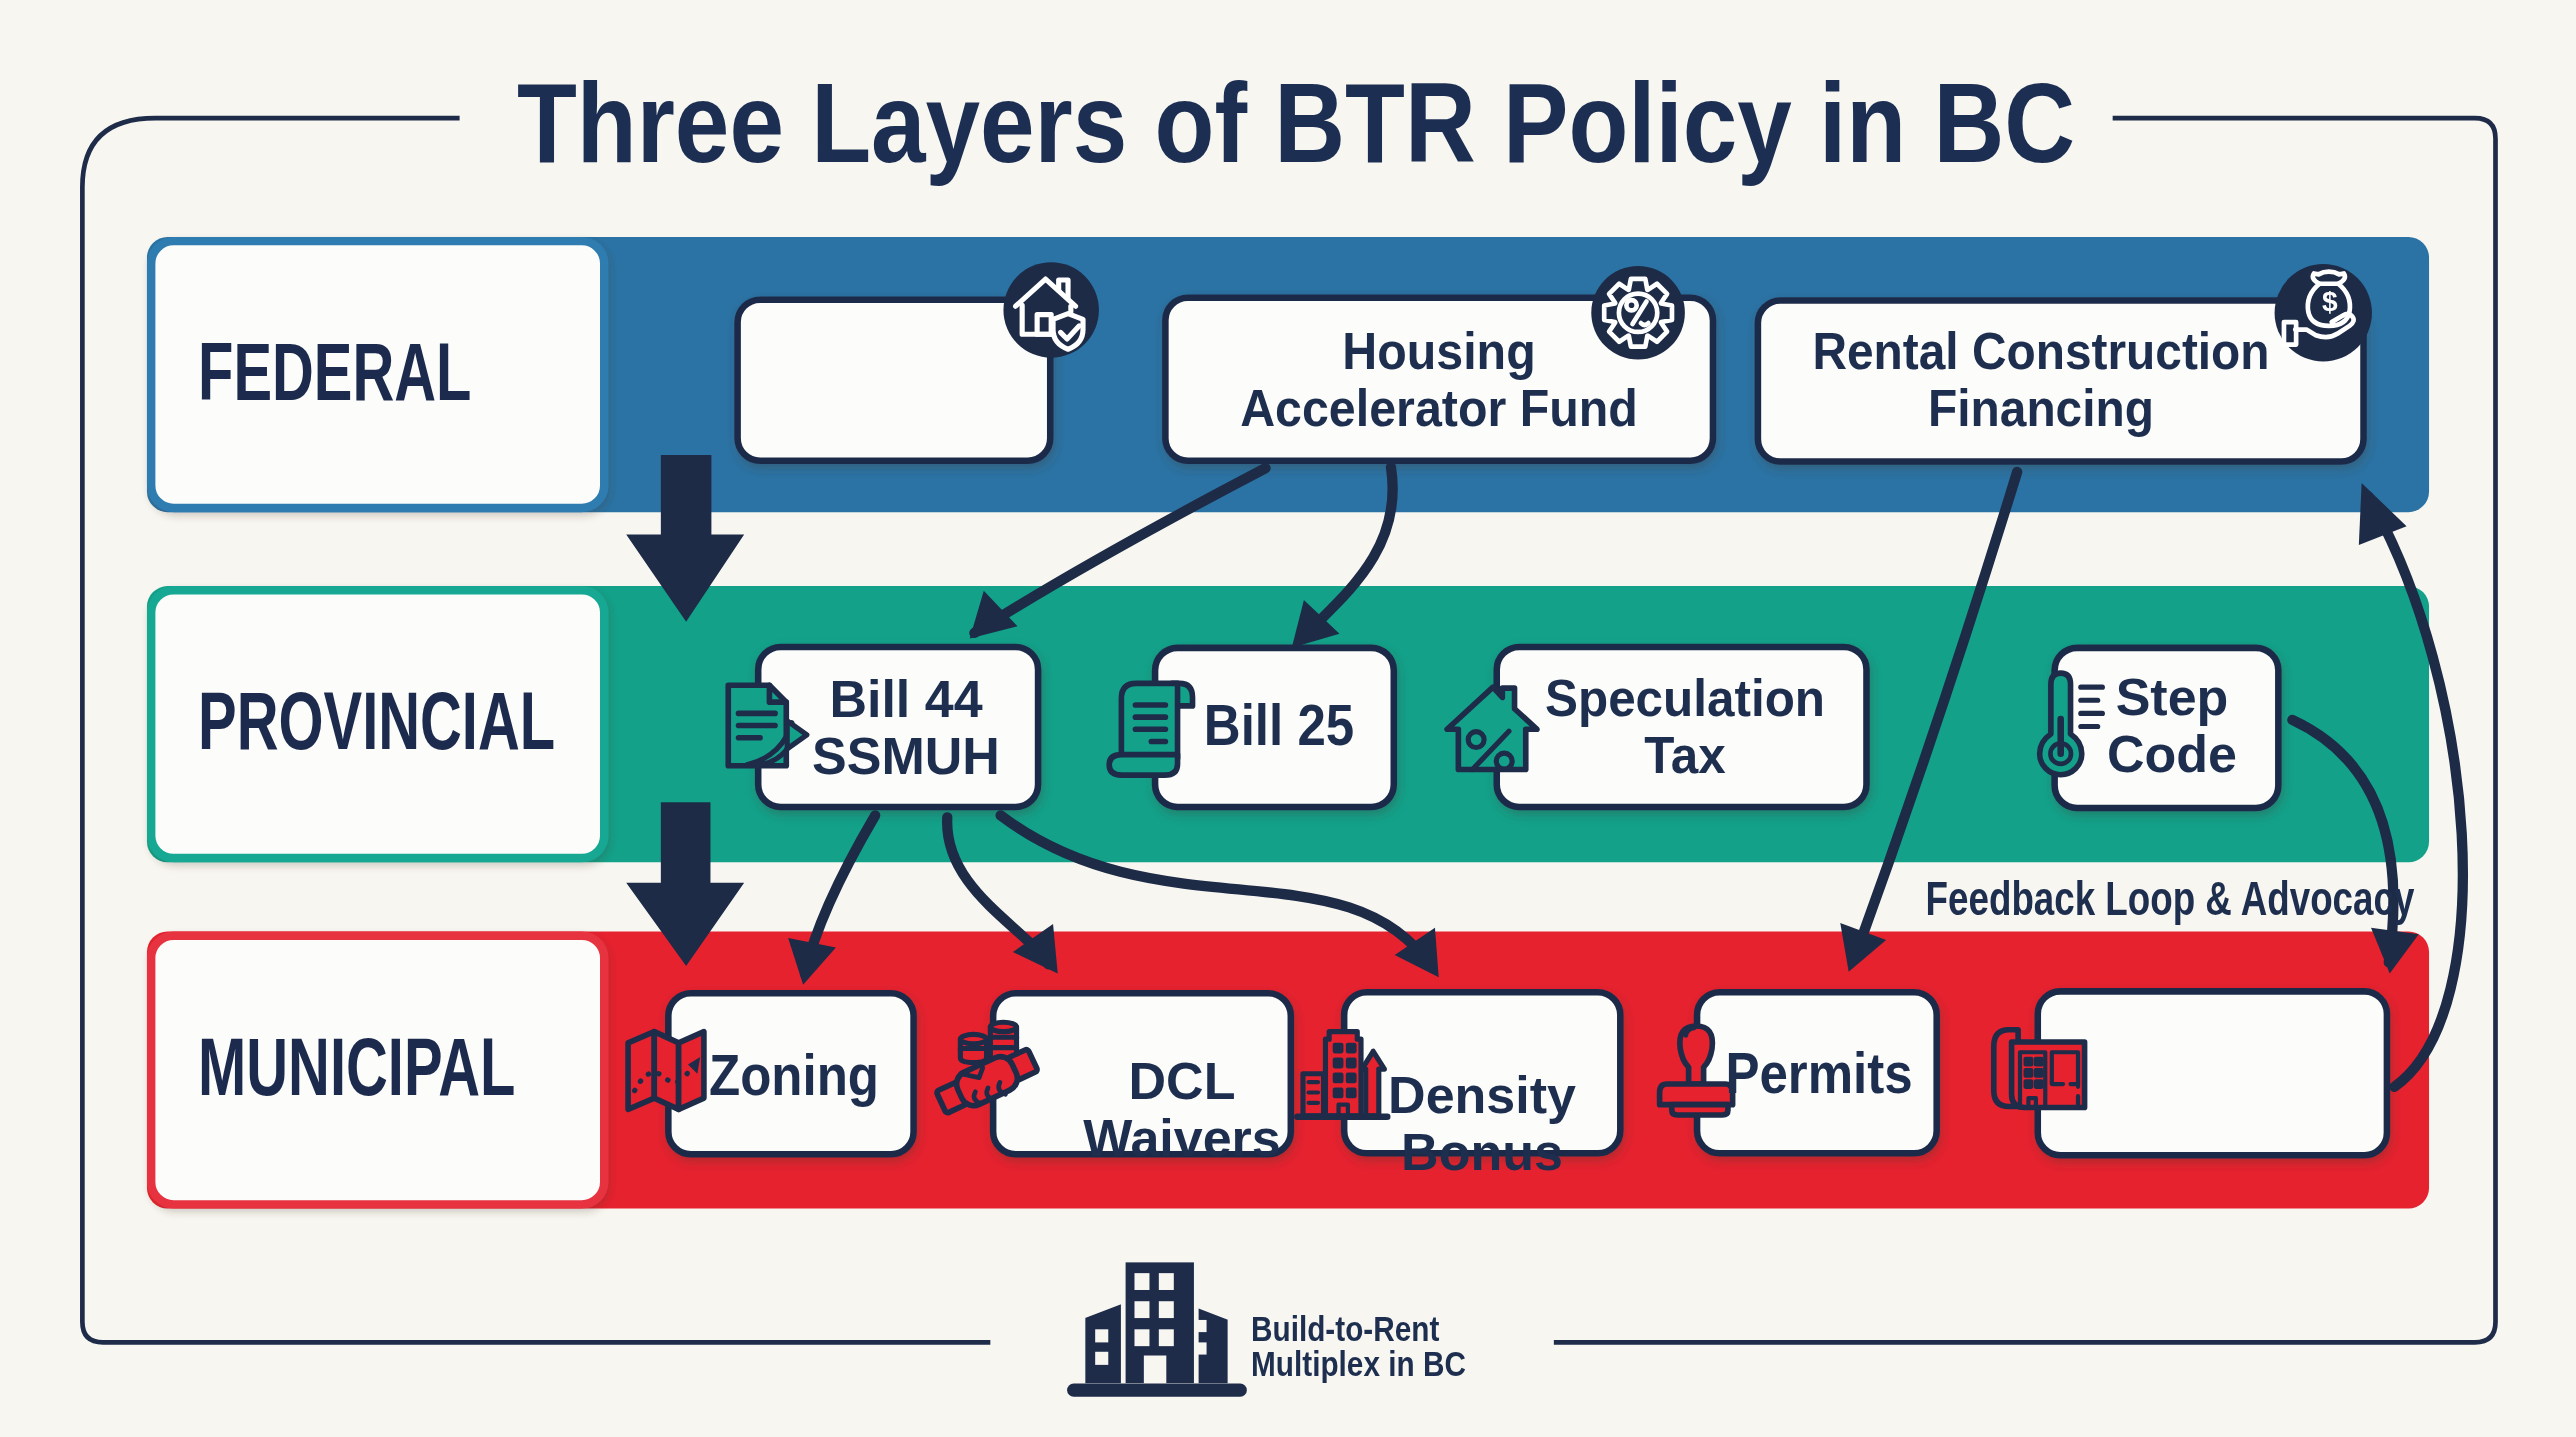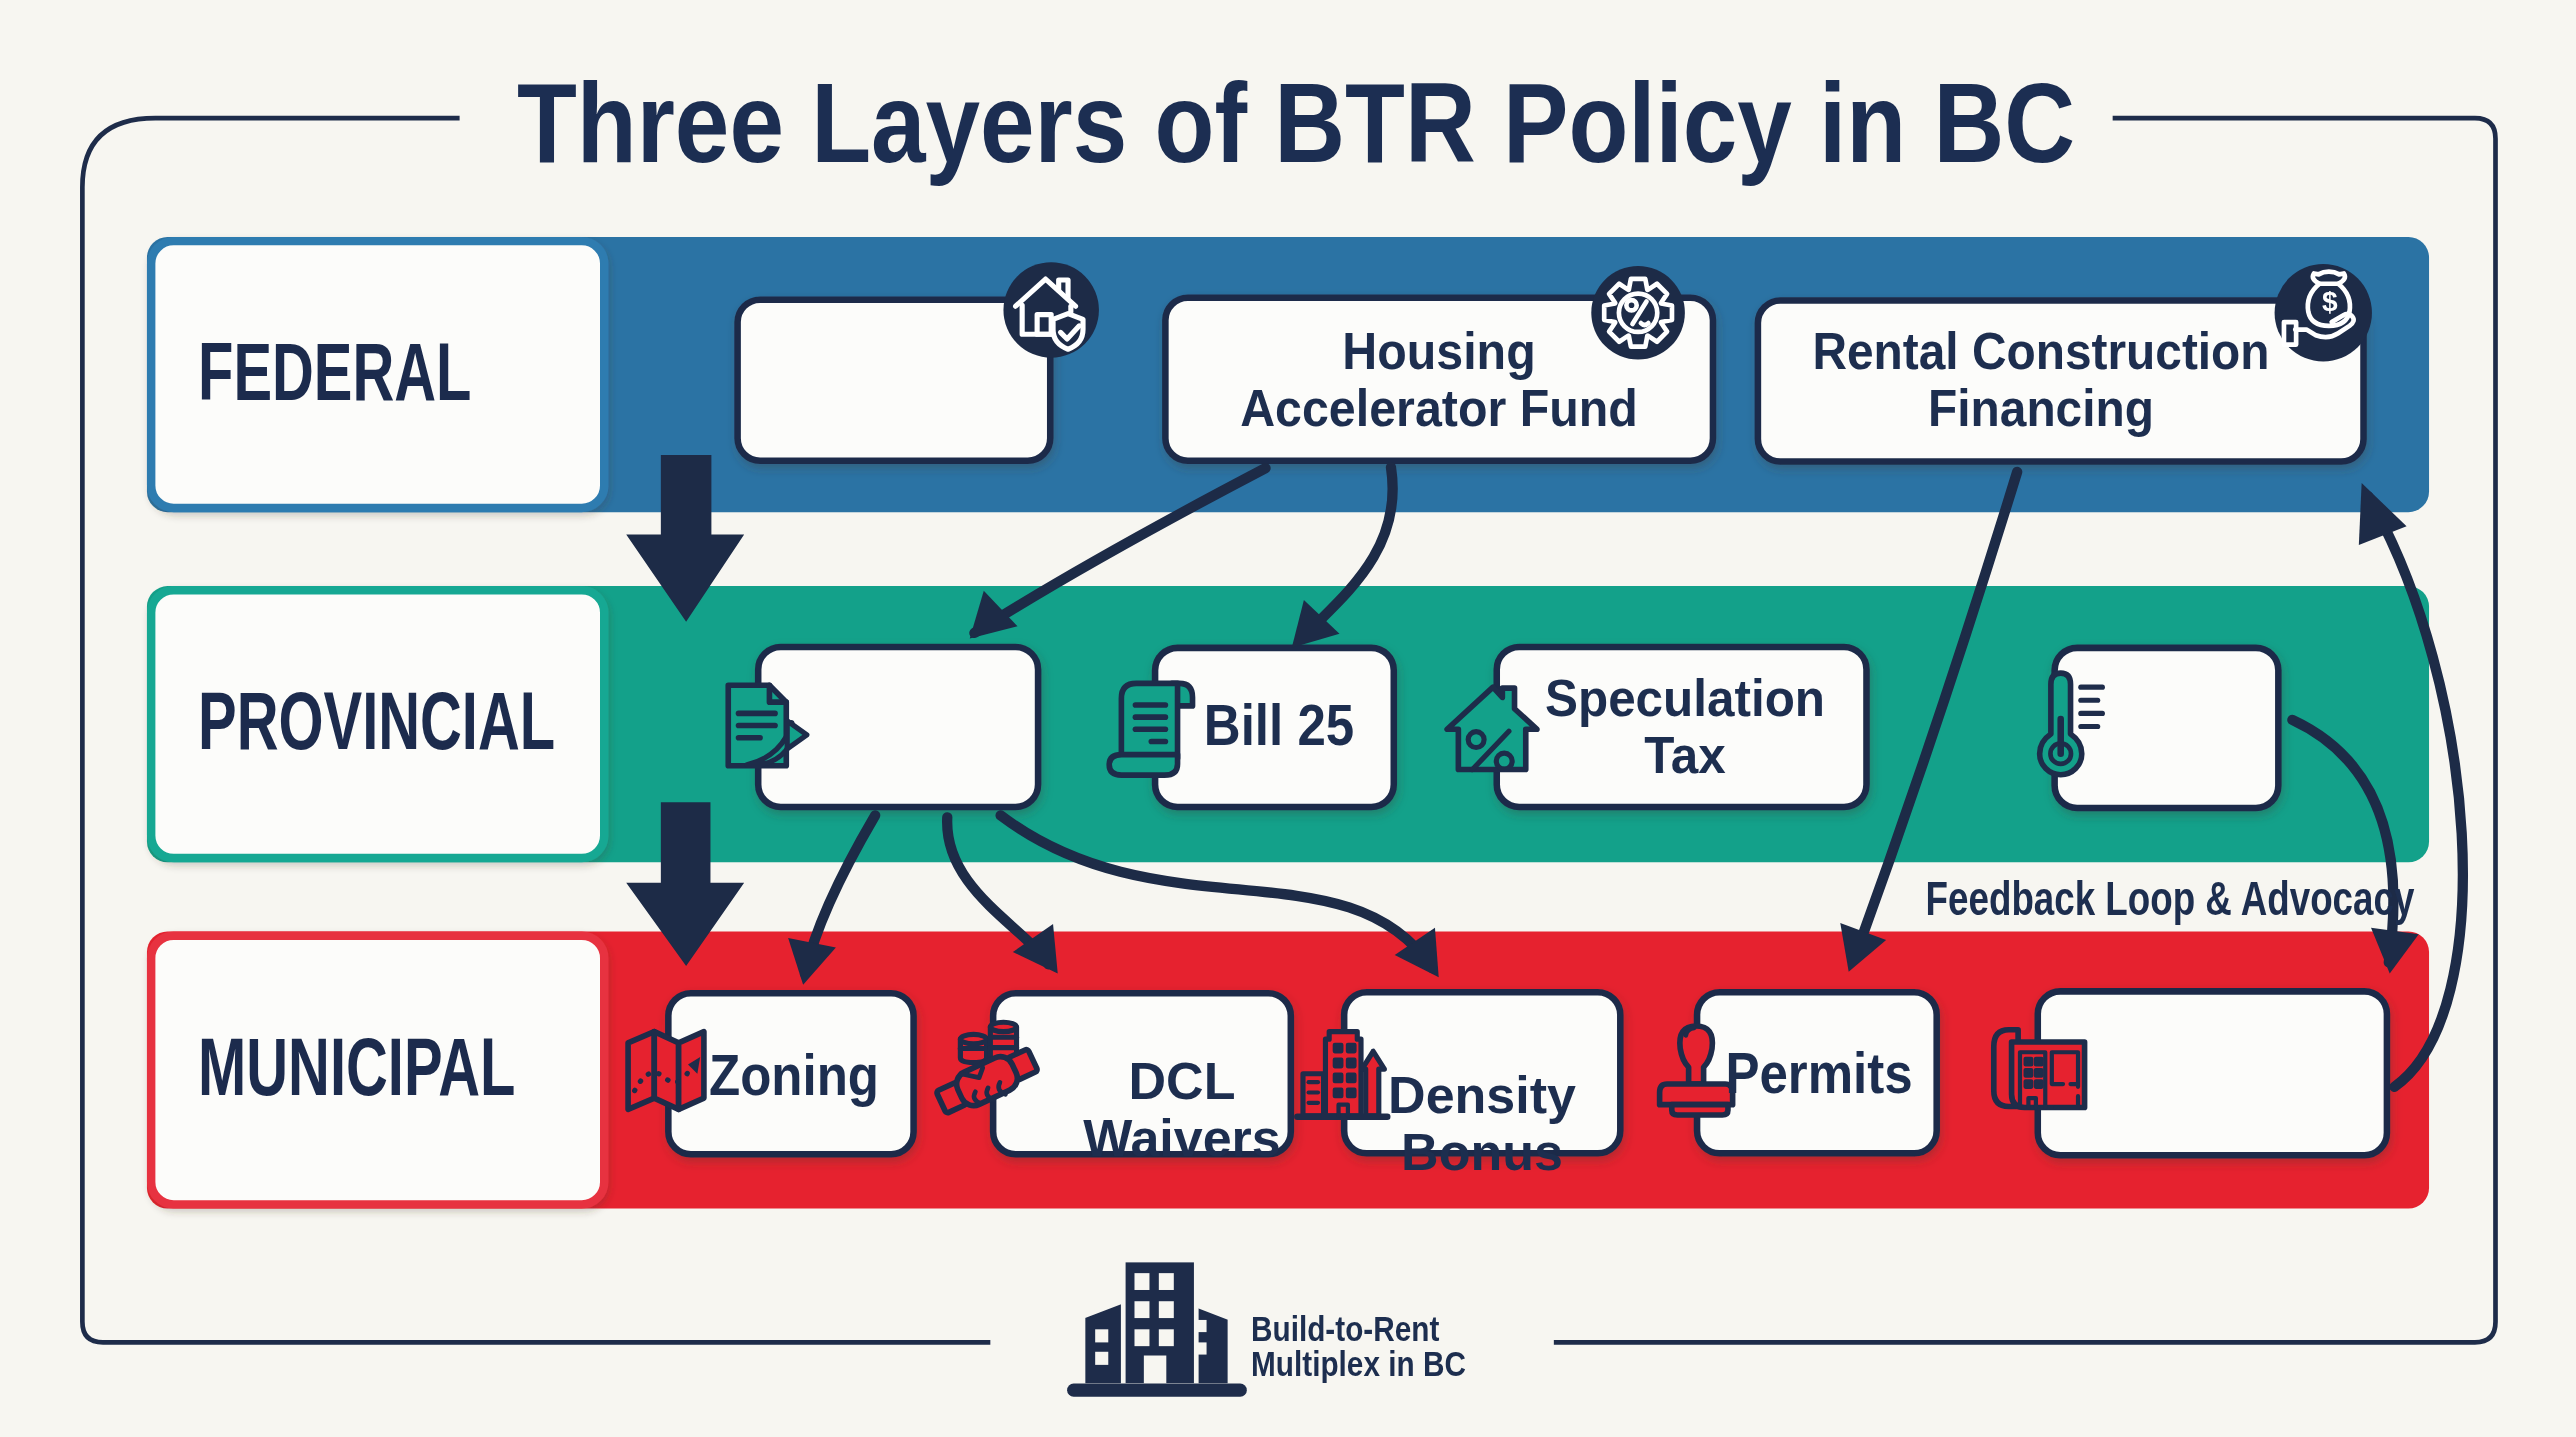--- a/index.html
+++ b/index.html
@@ -236,22 +236,24 @@
   </g>
   <rect x="1140" y="1478" width="192" height="14" rx="7" fill="#1e2c4a"></rect>
 </svg>
 
 <div class="t" style="left:1296px;top:123px;font-size:114px;color:#1c2e52;transform:translate(-50%,-50%) scaleX(0.86);">Three Layers of BTR Policy in BC</div>
 <div class="t lbl" style="left:198px;top:373px;transform:translate(0,-50%) scaleX(0.715);transform-origin:left center;text-align:left;">FEDERAL</div>
 <div class="t lbl" style="left:198px;top:722px;transform:translate(0,-50%) scaleX(0.715);transform-origin:left center;text-align:left;">PROVINCIAL</div>
 <div class="t lbl" style="left:198px;top:1068px;transform:translate(0,-50%) scaleX(0.715);transform-origin:left center;text-align:left;">MUNICIPAL</div>
 <div class="t bx" style="left:1439px;top:380px;transform:translate(-50%,-50%) scaleX(0.93);">Housing<br>Accelerator Fund</div>
 <div class="t bx" style="left:2041px;top:380px;transform:translate(-50%,-50%) scaleX(0.92);">Rental Construction<br>Financing</div>
+<div class="t bx" style="left:906px;top:728px;">Bill 44<br>SSMUH</div>
 <div class="t bx one" style="left:1279px;top:725px;transform:translate(-50%,-50%) scaleX(0.88);">Bill 25</div>
 <div class="t bx" style="left:1685px;top:727px;transform:translate(-50%,-50%) scaleX(0.95);">Speculation<br>Tax</div>
+<div class="t bx" style="left:2172px;top:726px;">Step<br>Code</div>
 <div class="t bx one" style="left:794px;top:1075px;transform:translate(-50%,-50%) scaleX(0.88);">Zoning</div>
 <div class="t bx" style="left:1142px;top:1110px;margin-left:40px;">DCL<br>Waivers</div>
 <div class="t bx" style="left:1482px;top:1124px;">Density<br>Bonus</div>
 <div class="t bx one" style="left:1819px;top:1073px;transform:translate(-50%,-50%) scaleX(0.88);">Permits</div>
 <div class="t" style="left:2170px;top:899px;font-size:49px;transform:translate(-50%,-50%) scaleX(0.75);">Feedback Loop &amp; Advocacy</div>
 <div class="t" style="left:1251px;top:1329px;font-size:35px;transform:translate(0,-50%) scaleX(0.85);transform-origin:left center;text-align:left;">Build-to-Rent</div>
 <div class="t" style="left:1251px;top:1364px;font-size:35px;transform:translate(0,-50%) scaleX(0.85);transform-origin:left center;text-align:left;">Multiplex in BC</div>
 </div>
 
 

